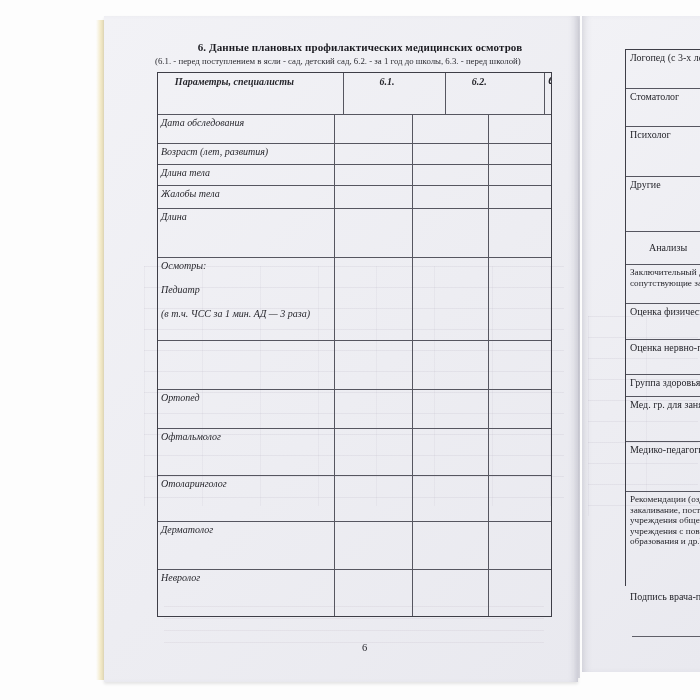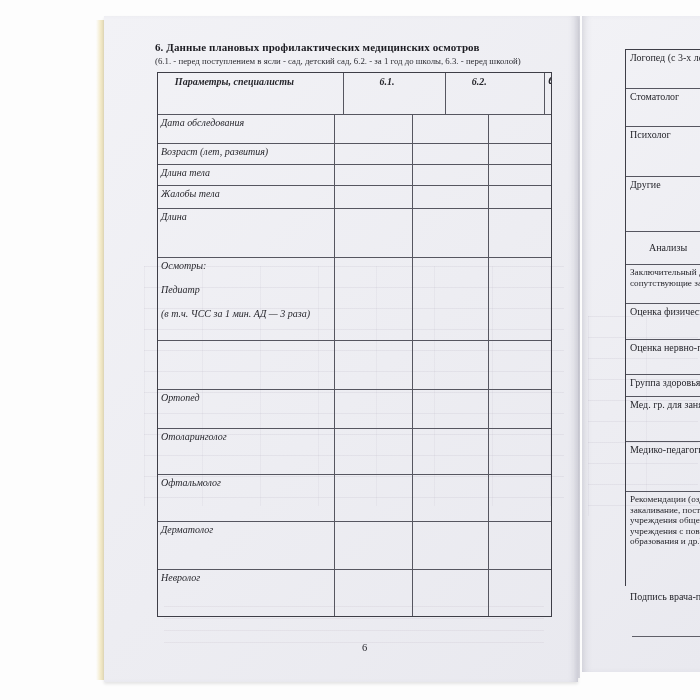--- a/index.html
+++ b/index.html
@@ -21,21 +21,21 @@
 
   
   .ghost{position:absolute;pointer-events:none;
     background-image:
       repeating-linear-gradient(180deg,rgba(135,125,150,.10) 0 1px,transparent 1px 21px),
       repeating-linear-gradient(90deg,rgba(135,125,150,.07) 0 1px,transparent 1px 58px);}
   .ghost2{position:absolute;pointer-events:none;
     background-image:repeating-linear-gradient(180deg,rgba(140,120,140,.09) 0 1px,transparent 1px 12px);}
 
   .title{position:absolute;left:51px;top:25px;width:410px;
-    font-size:11px;font-weight:bold;letter-spacing:.1px;color:#1c1c22;}
+    font-size:11px;font-weight:bold;letter-spacing:.1px;color:#1c1c22;text-align:center;}
   .subtitle{position:absolute;left:51px;top:40px;width:410px;font-size:8.8px;color:#2b2b31;}
 
   
   .ltable{position:absolute;left:53px;top:56px;width:395px;
     border:1.5px solid #3e3e47;box-sizing:border-box;}
   .lrow{display:flex;border-top:1px solid #565660;box-sizing:border-box;}
   .lrow:first-child{border-top:none;gap:32px;}
   .lcell{border-left:1px solid #565660;box-sizing:border-box;padding:2px 3px;
     font-size:10px;line-height:12px;overflow:hidden;}
   .lcell:first-child{border-left:none;}
@@ -135,29 +135,29 @@
         <div class="lcell w4"></div>
       </div>
 
       <div class="lrow" style="height:39px">
         <div class="lcell w1">Ортопед</div>
         <div class="lcell w2"></div>
         <div class="lcell w3"></div>
         <div class="lcell w4"></div>
       </div>
 
+      <div class="lrow" style="height:47px">
+        <div class="lcell w1">Офтальмолог</div>
+        <div class="lcell w2"></div>
+        <div class="lcell w3"></div>
+        <div class="lcell w4"></div>
+      </div>
+
       <div class="lrow" style="height:46px">
         <div class="lcell w1">Отоларинголог</div>
-        <div class="lcell w2"></div>
-        <div class="lcell w3"></div>
-        <div class="lcell w4"></div>
-      </div>
-
-      <div class="lrow" style="height:47px">
-        <div class="lcell w1">Офтальмолог</div>
         <div class="lcell w2"></div>
         <div class="lcell w3"></div>
         <div class="lcell w4"></div>
       </div>
 
       <div class="lrow" style="height:48px">
         <div class="lcell w1">Дерматолог</div>
         <div class="lcell w2"></div>
         <div class="lcell w3"></div>
         <div class="lcell w4"></div>

